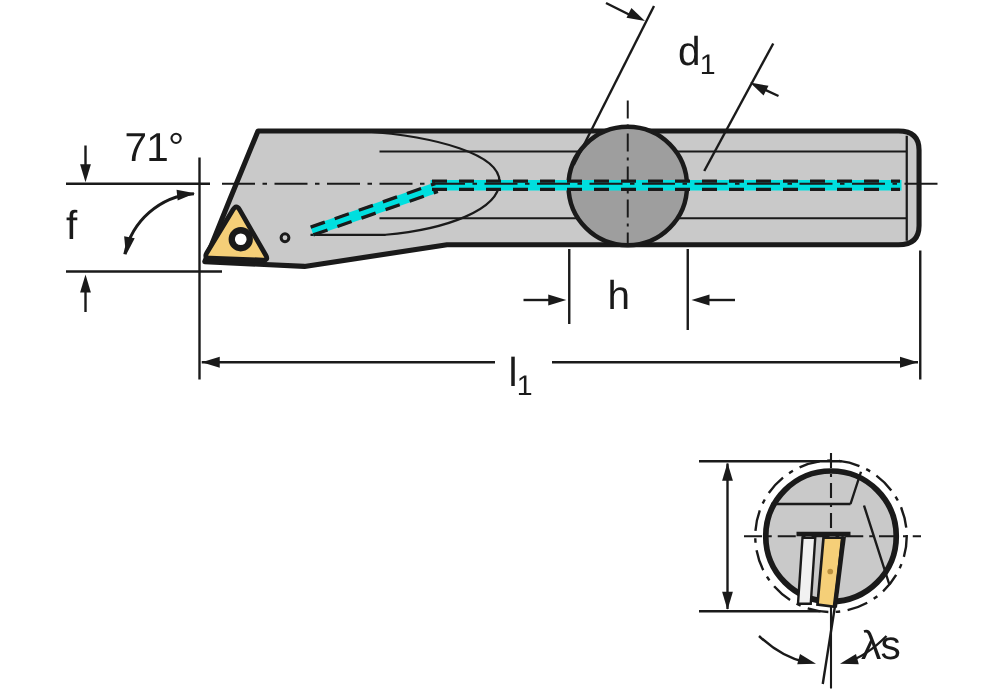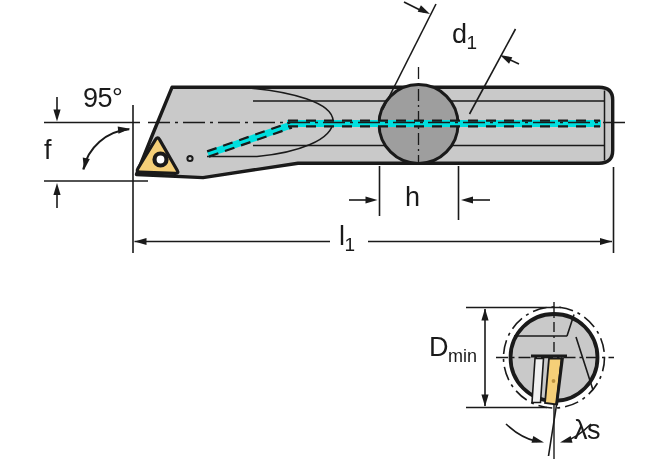--- a/index.html
+++ b/index.html
@@ -129,21 +129,20 @@
 
     <g>
       <path d="M506,424 Q521,438 537,441.5" stroke="var(--line-black,#1a1a1a)" stroke-width="1.6" fill="none"></path>
       <path d="M591,424 Q577,438 564,441.5" stroke="var(--line-black,#1a1a1a)" stroke-width="1.6" fill="none"></path>
       <path d="M0,0 L-12,-3.6 L-12,3.6 Z" transform="translate(544,442.5) rotate(15)" fill="var(--line-black,#1a1a1a)"></path>
       <path d="M0,0 L-12,-3.6 L-12,3.6 Z" transform="translate(560,442.5) rotate(165)" fill="var(--line-black,#1a1a1a)"></path>
     </g>
   </g>
 </svg>
 
-  <span class="lbl" style="left:83px;top:85px">95°</span>
+  <span class="lbl" style="left:83px;top:85px">71°</span>
   <span class="lbl" style="left:44px;top:137px">f</span>
   <span class="lbl" style="left:452px;top:21px"><span>d</span><span class="sub">1</span></span>
   <span class="lbl" style="left:405px;top:184px">h</span>
-  <span class="lbl" style="left:339px;top:223px"><span>l</span><span class="sub">1</span></span>
-  <span class="lbl" style="left:429px;top:334px"><span>D</span><span class="submin">min</span></span>
+  <span class="lbl" style="left:339px;top:235px"><span>l</span><span class="sub">1</span></span>
   <span class="lbl" style="left:574px;top:417px">λs</span>
 
 </div>
 
 </body></html>

